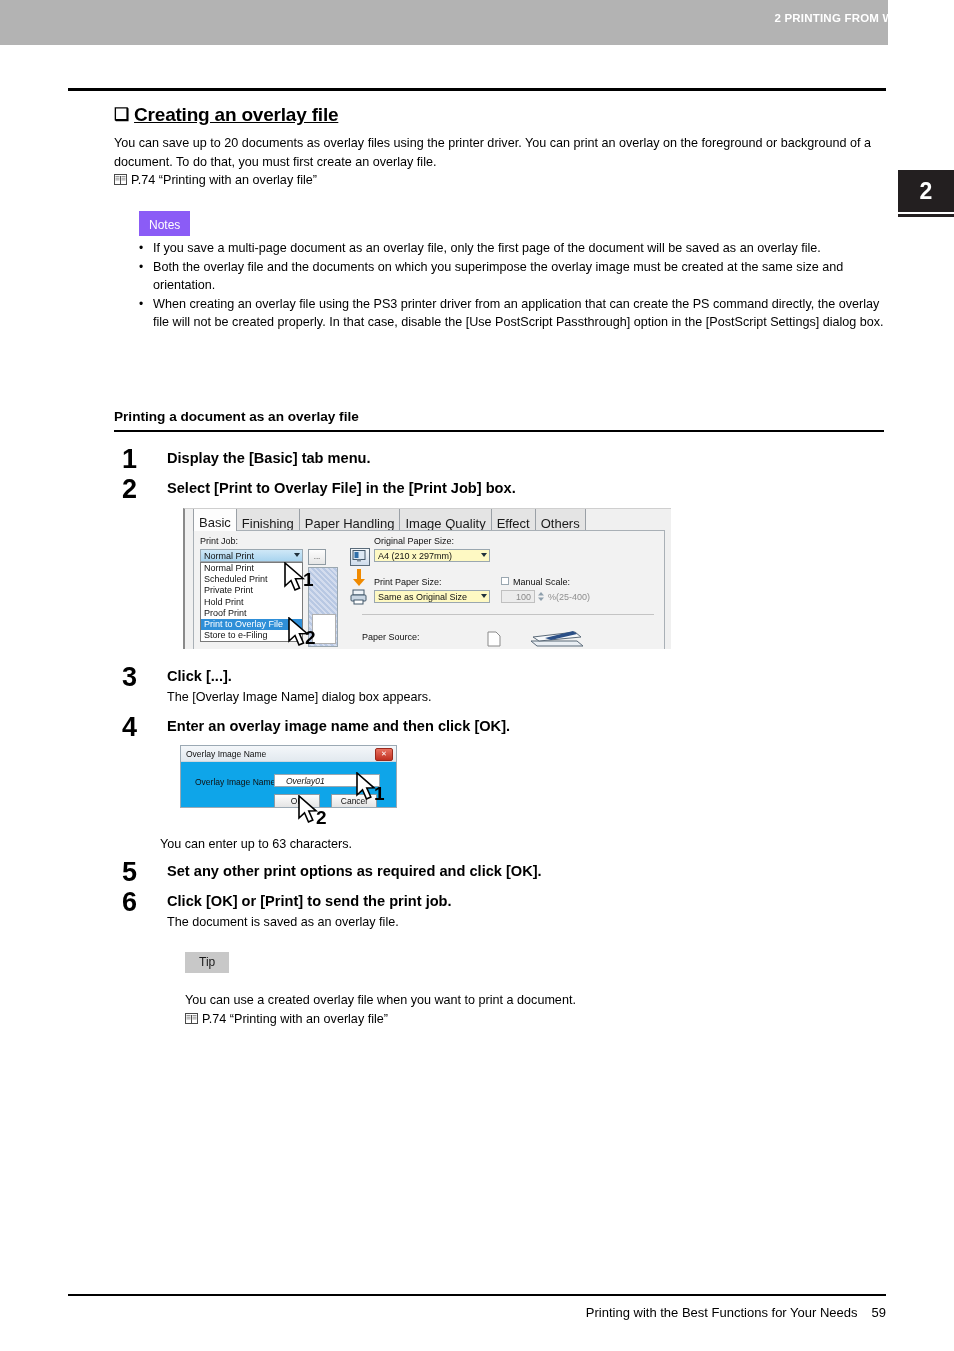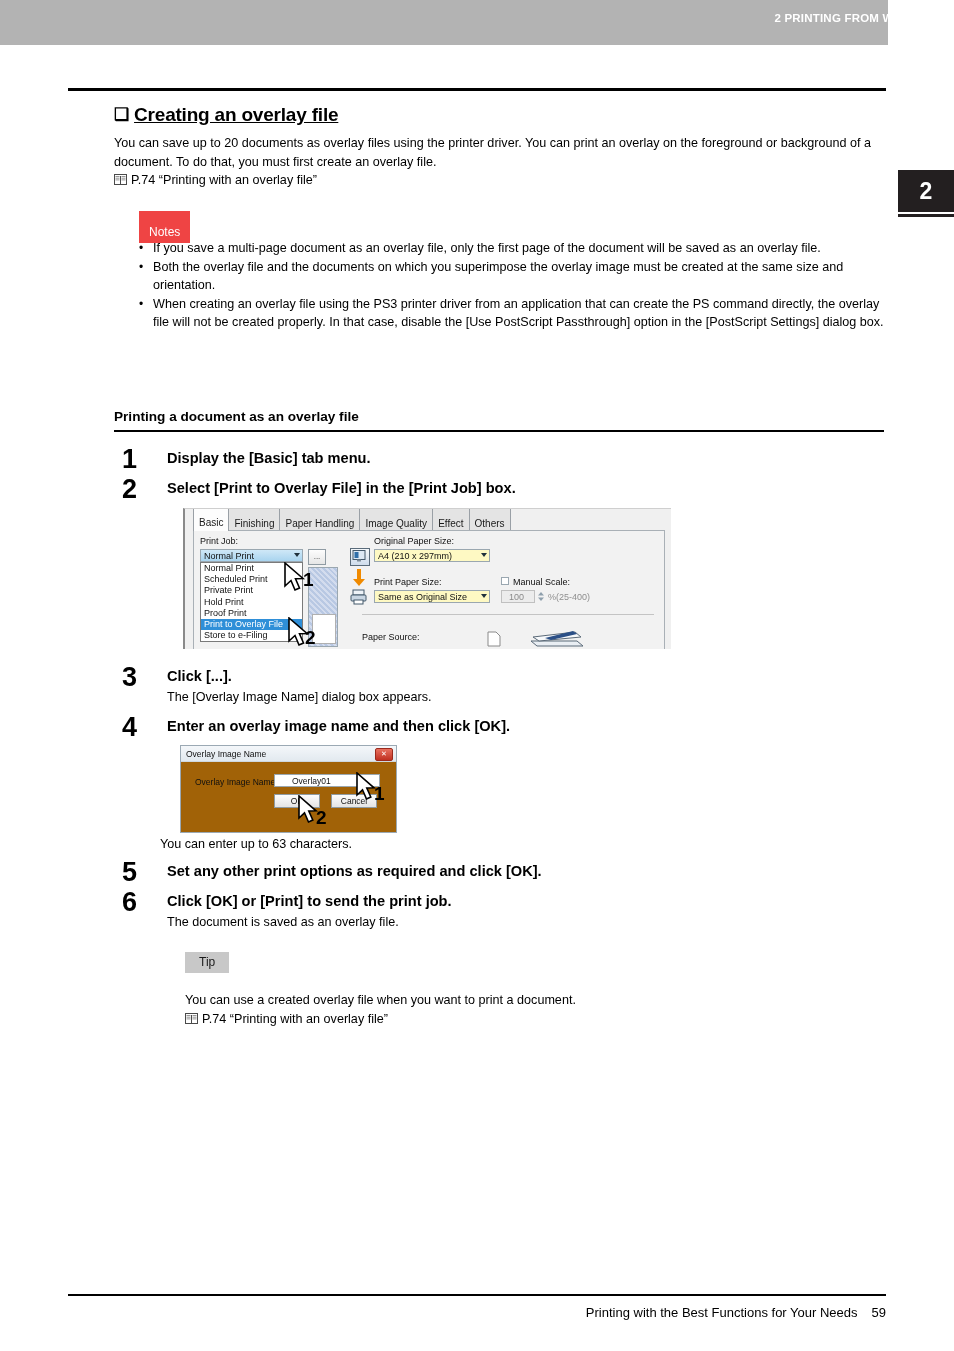--- a/index.html
+++ b/index.html
@@ -120,24 +120,24 @@
     vertical-align: -1px;
     position: relative;
   }
   .bookicon svg { display: block; }
 
   
   .notes-label {
     position: absolute;
     left: 139px;
     top: 211px;
-    background: #ef4444;
+    background: #8b5cf6;
     color: #ffffff;
     font-size: 12px;
-    padding: 14px 10px 4px 10px;
+    padding: 7px 10px 4px 10px;
     line-height: 14px;
   }
   .notes-body {
     position: absolute;
     left: 139px;
     top: 239px;
     width: 745px;
   }
   .bullet-row {
     display: flex;
@@ -225,21 +225,21 @@
     top: 6px;
     height: 16px;
     display: flex;
     align-items: flex-end;
   }
   .shot-driver .tab {
     border: 1px solid #9aa0a6;
     border-bottom: none;
     background: #e4e4e4;
     padding: 16px 5px 2px 5px;
-    font-size: 10px;
+    font-size: 13px;
     line-height: 10px;
     margin-right: -1px;
     color: #1a1a1a;
     white-space: nowrap;
   }
   .shot-driver .tab.active {
     background: #fdfdfd;
     padding-bottom: 3px;
     position: relative;
     z-index: 3;
@@ -355,22 +355,22 @@
     border: 1px solid #5a6b7a;
     background: linear-gradient(#f4f8fb, #cfdceb);
   }
 
   
   .shot-overlay {
     position: absolute;
     left: 180px;
     top: 745px;
     width: 217px;
-    height: 88px;
-    background: #a16207;
+    height: 63px;
+    background: #0ea5e9;
     border: 1px solid #9ba9b4;
     box-sizing: border-box;
     font-size: 8.5px;
     color: #101010;
     overflow: hidden;
   }
   .shot-overlay .titlebar {
     position: absolute;
     left: 0; top: 0; right: 0;
     height: 15px;
@@ -410,22 +410,23 @@
     position: absolute;
     left: 93px;
     top: 28px;
     width: 106px;
     height: 13px;
     background: #fff;
     border: 1px solid #9aa7b0;
     box-sizing: border-box;
     font-size: 8.5px;
     line-height: 12px;
-    padding-left: 17px;
+    padding-left: 11px;
     color: #111;
+    font-style: italic;
   }
   .shot-overlay .btn {
     position: absolute;
     top: 48px;
     width: 46px;
     height: 14px;
     background: linear-gradient(#fdfdfd, #e4e4e4);
     border: 1px solid #8f9ba3;
     box-sizing: border-box;
     font-size: 8.5px;
@@ -615,21 +616,21 @@
         </svg>
       </div>
       <div class="lbl" style="left:180px; top:46px;text-align:center;">Print Paper Size:</div>
       <div class="combo" style="left:180px; top:59px; width:116px;">
         <span>Same as Original Size</span>
         <span class="arrow"></span>
       </div>
 
       <div class="chk" style="left:307px; top:46px;"></div>
       <div class="lbl" style="left:319px; top:46px;">Manual Scale:</div>
-      <div class="spin" style="left:307px; top:59px; width:34px;text-align:center;">100</div>
+      <div class="spin" style="left:307px; top:59px; width:34px;">100</div>
       <div style="position:absolute; left:343px; top:60px; width:8px; height:11px;">
         <svg width="8" height="11" viewBox="0 0 8 11" style="display:block">
           <polygon points="4,1 7,4.5 1,4.5" fill="#8fa0ad"></polygon>
           <polygon points="4,10 7,6.5 1,6.5" fill="#8fa0ad"></polygon>
         </svg>
       </div>
       <div class="lbl" style="left:354px; top:61px; color:#8f8f8f;">%(25-400)</div>
 
       <div class="sep" style="left:168px; top:83px; width:292px;"></div>
 

